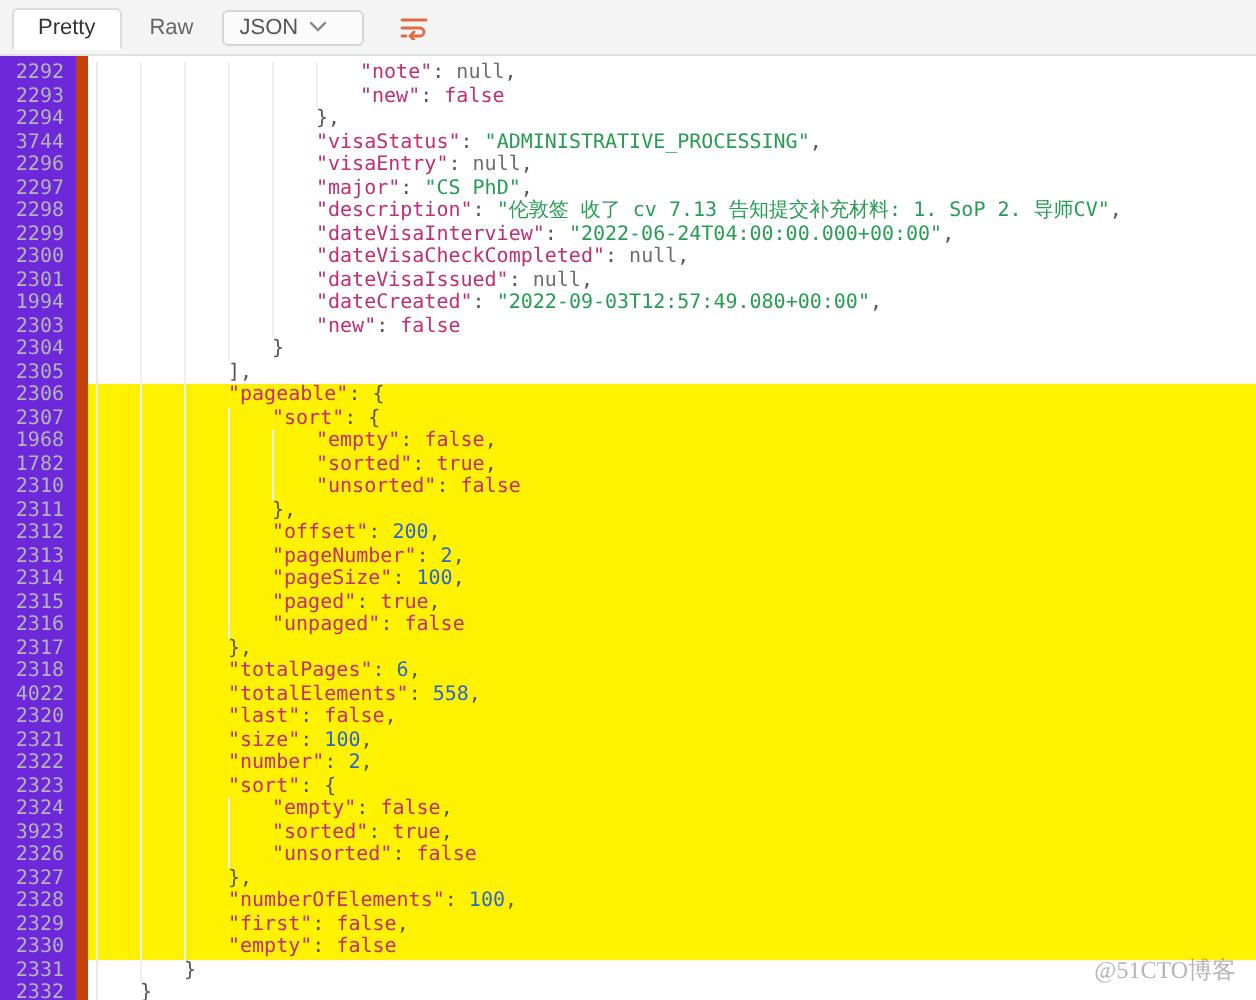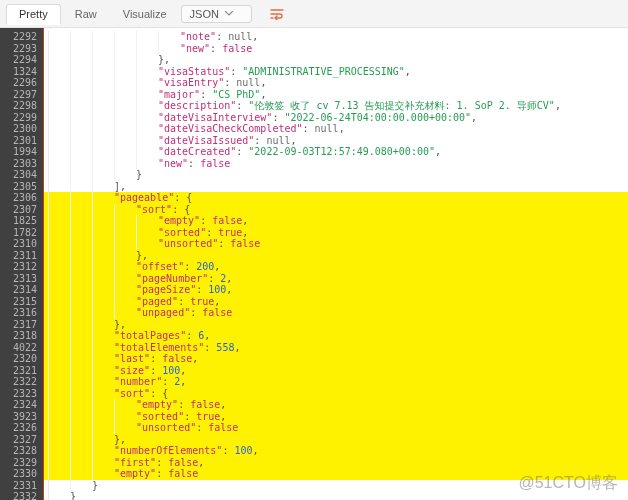--- a/index.html
+++ b/index.html
@@ -77,27 +77,27 @@
   .code-area {
     flex: 1;
     display: flex;
     position: relative;
     background: #fff;
     overflow: hidden;
   }
   .gutter {
     width: 44px;
     flex: 0 0 44px;
-    background: #404040;
+    background: #6d28d9;
     color: #b5b5b5;
     text-align: right;
     padding: 3px 6px 3px 0;
     font-size: 10px;
     line-height: 11.5px;
-    border-right: 1px solid #c2410c;
+    border-right: 6px solid #c2410c;
     position: relative;
     z-index: 2;
   }
   .code {
     flex: 1;
     padding: 3px 0 3px 4px;
     font-size: 10px;
     line-height: 11.5px;
     position: relative;
     white-space: pre;
@@ -117,34 +117,33 @@
   .k { color: #c22e74; }      
   .s { color: #259d52; }      
   .b { color: #c22e74; }      
   .n { color: #2a66d1; }      
   .nl { color: #6e6e6e; }     
   .p { color: #555; }         
   .watermark {
     position: absolute;
     right: 10px;
     bottom: 6px;
-    font-family: Liberation Sans, sans-serif;
-    font-size: 16px;
+    font-family: Liberation Serif, serif;
+    font-size: 12px;
     color: rgba(120,120,120,0.55);
     z-index: 5;
   }
 </style>
 </head>
 <body>
 
 <div class="panel">
   <div class="toolbar">
     <div class="tab selected"><span>Pretty</span></div>
     <div class="tab"><span>Raw</span></div>
-    <div class="tab"><span>Visualize</span></div>
     <div class="select">
       <span>JSON</span>
       <span class="chevron">
         <svg width="8" height="5" viewBox="0 0 8 5">
             <path d="M0 0 L4 4 L8 0" fill="none" stroke="#888" stroke-width="1.2"></path>
           </svg>
       </span>
     </div>
     <div class="icon-btn">
       <span>
@@ -154,34 +153,34 @@
       </span>
     </div>
   </div>
 
   <div class="code-area">
     <div class="hl" id="hl" style="top: 164px; height: 287.5px;"></div>
     <div class="gutter" id="gutter">
         <div class="ln">2292</div>
         <div class="ln">2293</div>
         <div class="ln">2294</div>
-        <div class="ln">1324</div>
+        <div class="ln">3744</div>
         <div class="ln">2296</div>
         <div class="ln">2297</div>
         <div class="ln">2298</div>
         <div class="ln">2299</div>
         <div class="ln">2300</div>
         <div class="ln">2301</div>
         <div class="ln">1994</div>
         <div class="ln">2303</div>
         <div class="ln">2304</div>
         <div class="ln">2305</div>
         <div class="ln">2306</div>
         <div class="ln">2307</div>
-        <div class="ln">1825</div>
+        <div class="ln">1968</div>
         <div class="ln">1782</div>
         <div class="ln">2310</div>
         <div class="ln">2311</div>
         <div class="ln">2312</div>
         <div class="ln">2313</div>
         <div class="ln">2314</div>
         <div class="ln">2315</div>
         <div class="ln">2316</div>
         <div class="ln">2317</div>
         <div class="ln">2318</div>

